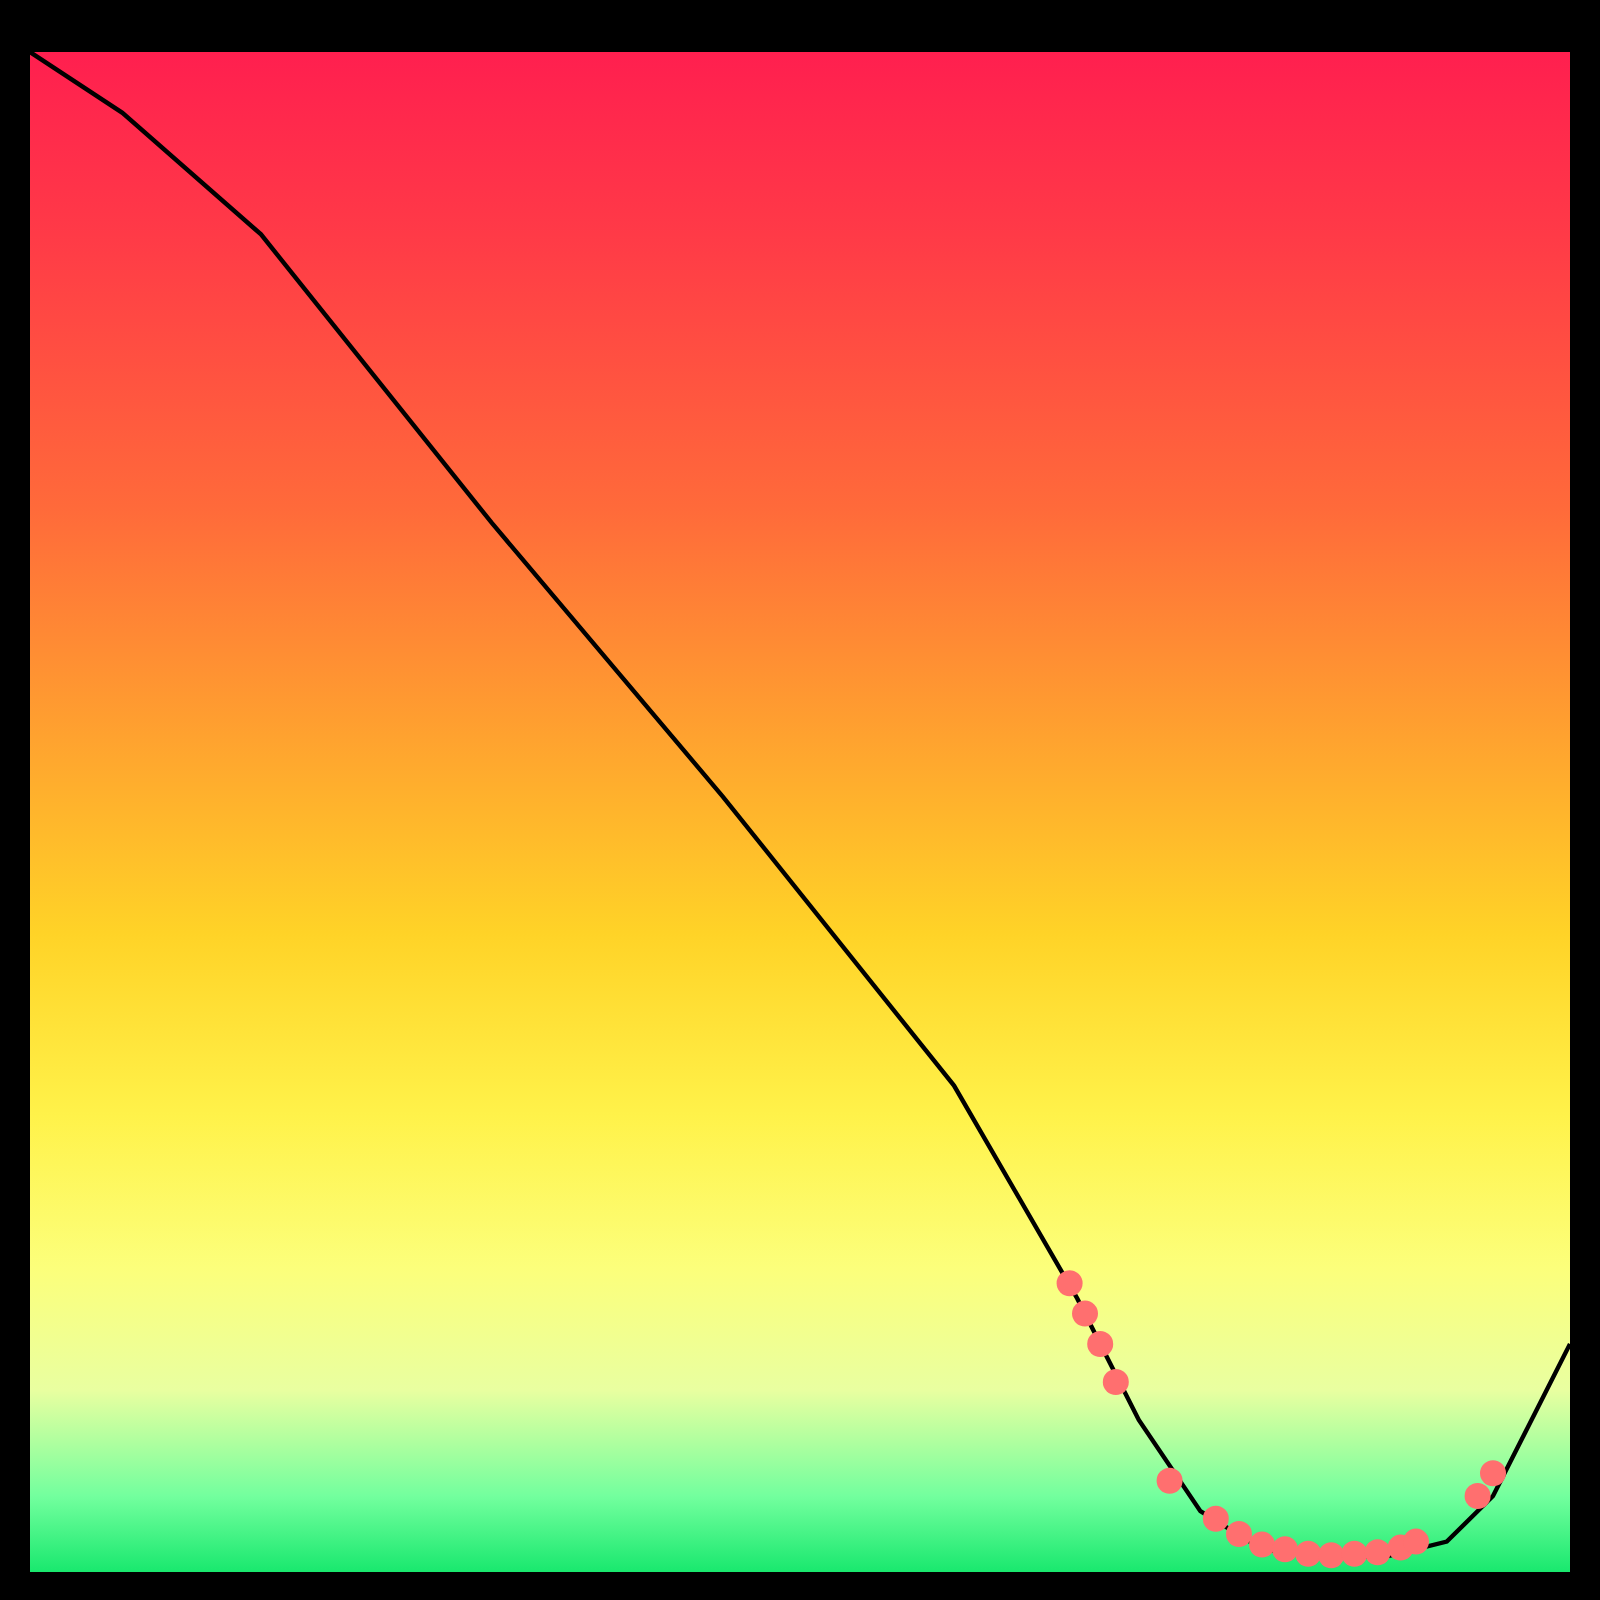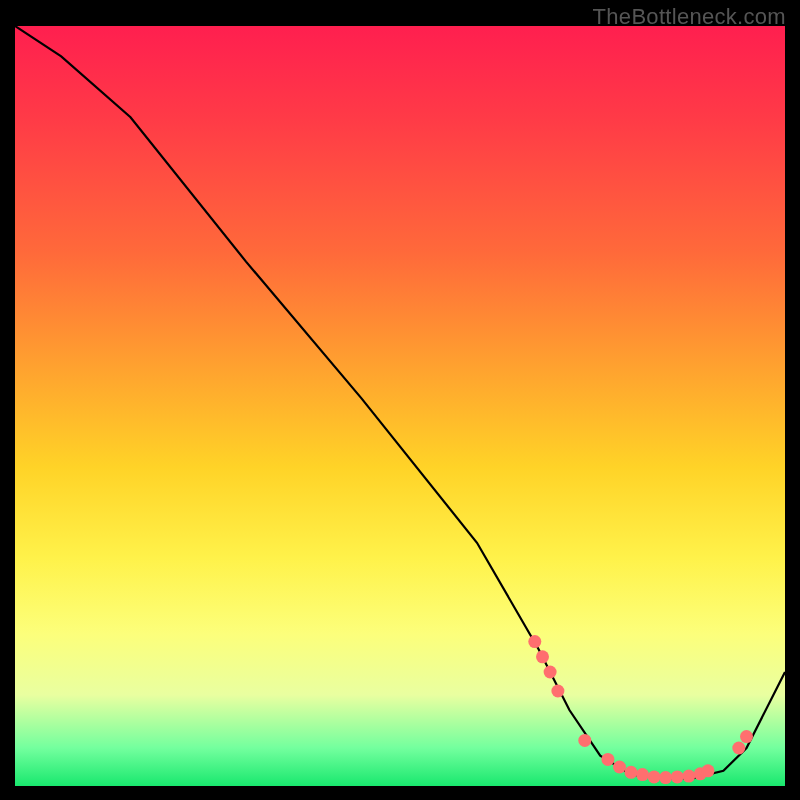--- a/index.html
+++ b/index.html
@@ -54,21 +54,20 @@
     top: 0;
     width: 770px;
     height: 760px;
     pointer-events: none;
   }
 </style>
 </head>
 <body>
 
 <div class="container">
-  <div class="watermark">TheBottleneck.com</div>
   <div class="plot-area">
     <svg class="curve" viewBox="0 0 770 760" preserveAspectRatio="none">
       <path id="curve-path" fill="none" stroke="#000" stroke-width="2.2" d="M 0.0 0.0 L 46.2 30.4 L 115.5 91.2 L 231.0 235.6 L 346.5 372.4 L 462.0 516.8 L 523.6 623.2 L 554.4 684.0 L 585.2 729.6 L 616.0 748.6 L 646.8 752.4 L 677.6 752.4 L 708.4 744.8 L 731.5 722.0 L 770.0 646.0 "></path>
       <g id="marker-group">
           <circle cx="519.8" cy="615.6" r="6.5" fill="#ff6f6f"></circle>
           <circle cx="527.5" cy="630.8" r="6.5" fill="#ff6f6f"></circle>
           <circle cx="535.1" cy="646.0" r="6.5" fill="#ff6f6f"></circle>
           <circle cx="542.9" cy="665.0" r="6.5" fill="#ff6f6f"></circle>
           <circle cx="569.8" cy="714.4" r="6.5" fill="#ff6f6f"></circle>
           <circle cx="592.9" cy="733.4" r="6.5" fill="#ff6f6f"></circle>

